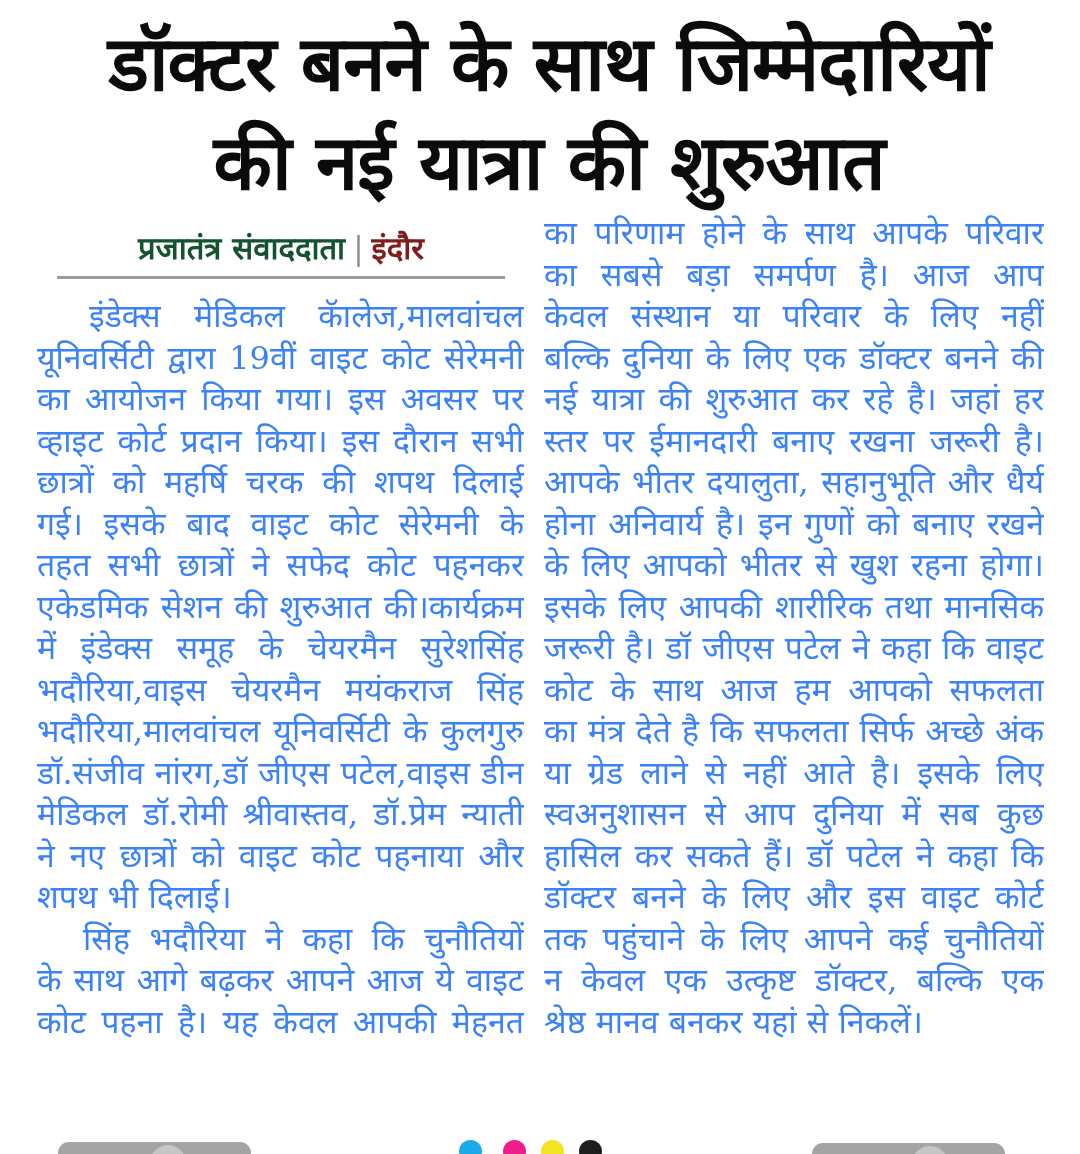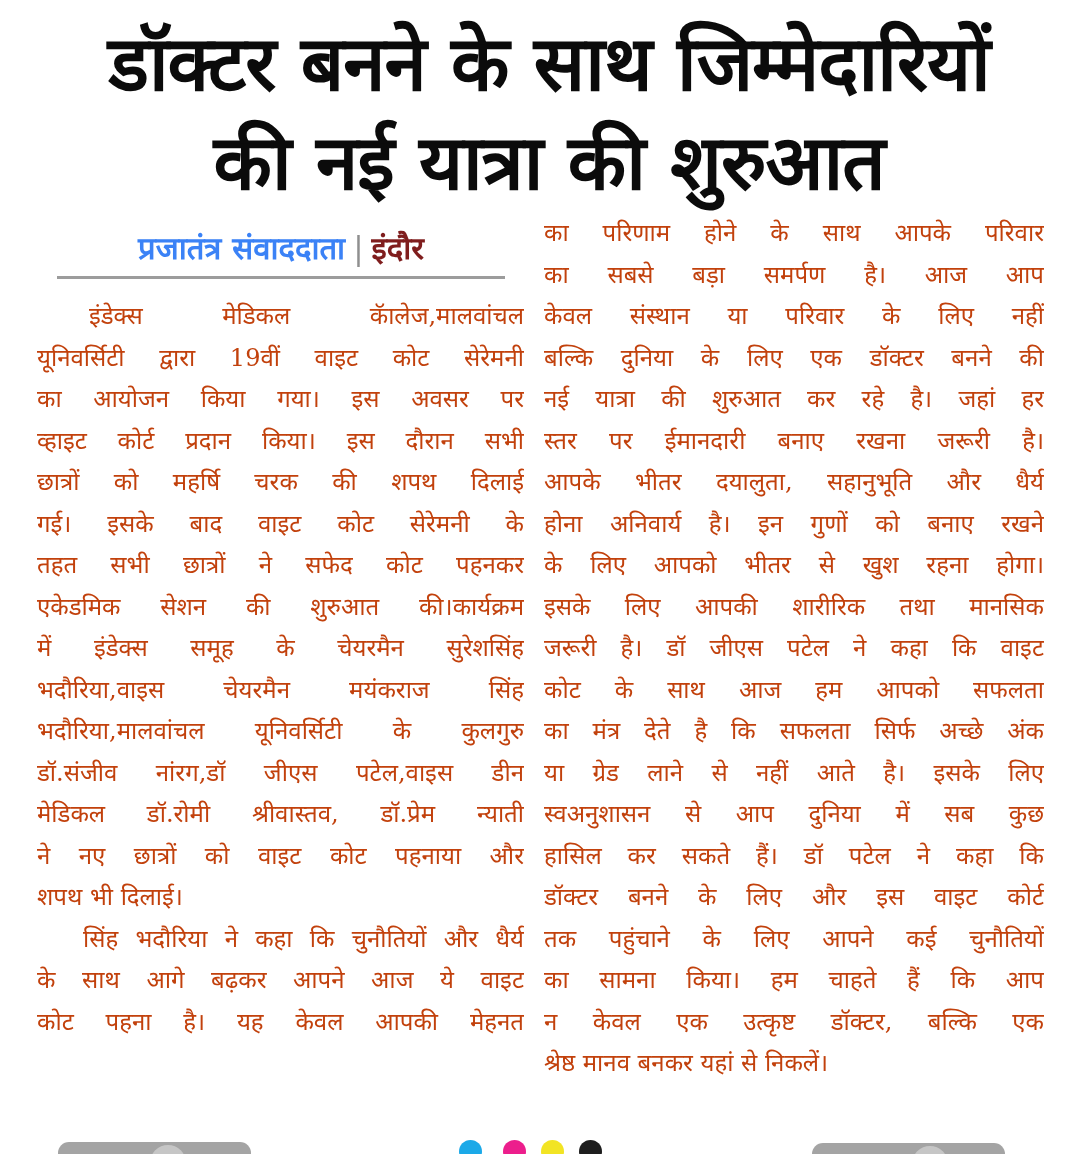--- a/index.html
+++ b/index.html
@@ -21,37 +21,37 @@
     font-size:76px; line-height:99px; letter-spacing:-1px;
     white-space:nowrap;
   }
 
   
   .byline {
     position:absolute; left:57px; top:228px; width:448px;
     text-align:center; font-size:31px; line-height:40px;
     white-space:nowrap;
   }
-  .byline .author { font-weight:bold; color:#3b82f6; }
+  .byline .author { font-weight:bold; color:#14532d; }
   .byline .sep    { color:#8f8f8f; padding:0 8px; font-weight:normal; }
   .byline .city   { color:#7f1d1d; font-weight:bold; }
 
   .byline-rule {
     position:absolute; left:57px; top:276px; width:448px; height:3px;
     background:#9c9c9c;
   }
 
   
   .col { position:absolute; }
   .col-left  { left:37px;  top:296px; width:487px; }
   .col-right { left:544px; top:213px; width:500px; }
 
   .line {
-    font-size:24px; line-height:41.5px; height:41.5px;
-    color:#c2410c;
+    font-size:32px; line-height:41.5px; height:41.5px;
+    color:#3b82f6;
     text-align:justify; text-align-last:justify;
     overflow:hidden;
   }
   .para1 .line:first-child { text-indent:52px; }
   .para2 .line:first-child { text-indent:46px; }
   .para .line:last-child { text-align-last:left; }
   .para.continues .line:last-child { text-align-last:justify; }
 
   
   .pill {
@@ -131,21 +131,20 @@
         <div class="line">के लिए आपको भीतर से खुश रहना होगा।</div>
         <div class="line">इसके लिए आपकी शारीरिक तथा मानसिक</div>
         <div class="line">जरूरी है।  डॉ जीएस पटेल ने कहा कि वाइट</div>
         <div class="line">कोट के साथ आज हम आपको सफलता</div>
         <div class="line">का मंत्र देते है कि सफलता सिर्फ अच्छे अंक</div>
         <div class="line">या ग्रेड लाने से नहीं आते है। इसके लिए</div>
         <div class="line">स्वअनुशासन से आप दुनिया में सब कुछ</div>
         <div class="line">हासिल कर सकते हैं। डॉ पटेल ने कहा कि</div>
         <div class="line">डॉक्टर बनने के लिए और इस वाइट कोर्ट</div>
         <div class="line">तक पहुंचाने के लिए आपने कई चुनौतियों</div>
-        <div class="line">का सामना किया। हम चाहते हैं कि आप</div>
         <div class="line">न केवल एक उत्कृष्ट डॉक्टर, बल्कि एक</div>
         <div class="line">श्रेष्ठ मानव बनकर यहां से निकलें।</div>
       </div>
   </section>
 
   <div class="pill pill-left">
     <span class="knob"></span>
   </div>
   <div class="pill pill-right">
     <span class="knob"></span>

